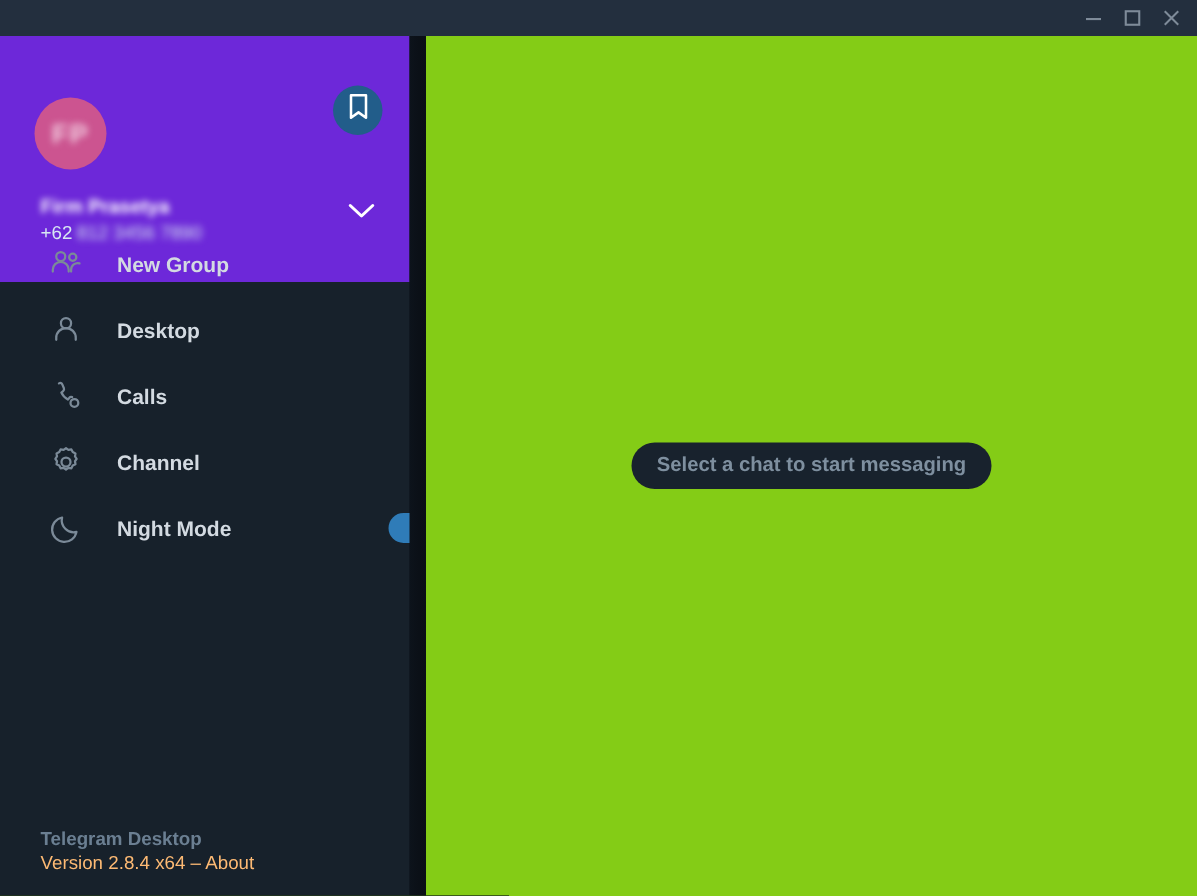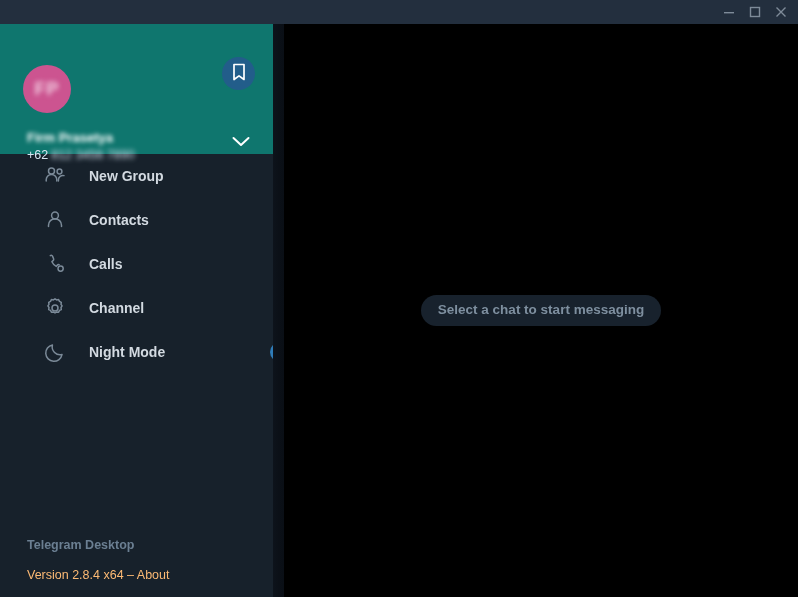--- a/index.html
+++ b/index.html
@@ -37,22 +37,22 @@
   }
   .sidebar-shadow {
     position: absolute; top: 24px; left: 273px;
     width: 11px; height: 573px;
     background: linear-gradient(to right, #0d131b 0%, #0b1017 55%, #0a0f16 100%);
   }
 
   
   .acct-header {
     position: relative;
-    width: 273px; height: 130px;
-    background: #0f766e;
+    width: 273px; height: 164px;
+    background: #6d28d9;
   }
   .avatar {
     position: absolute; left: 23px; top: 41px;
     width: 48px; height: 48px;
     border-radius: 50%;
     background: #cc5490;
     display: flex; align-items: center; justify-content: center;
   }
   .avatar-initials {
     font-size: 18px; font-weight: bold; color: #f2d0e2;
@@ -82,21 +82,21 @@
   }
   .phone-prefix { filter: none; }
   .phone-digits { filter: blur(2.4px); margin-left: 3px; user-select: none; }
   .chevron {
     position: absolute; right: 21px; top: 111px;
     width: 22px; height: 14px;
     display: flex; align-items: center; justify-content: center;
   }
 
   
-  .menu { position: absolute; top: 130px; left: 16px; width: 309px; }
+  .menu { position: absolute; top: 130px; left: 5px; width: 309px; }
   .menu-item {
     position: relative;
     height: 44px;
     display: flex; align-items: center;
   }
   .menu-icon {
     width: 28px; height: 28px;
     margin-left: 25px;
     display: flex; align-items: center; justify-content: center;
     flex: 0 0 auto;
@@ -119,29 +119,29 @@
     width: 18px; height: 18px;
     border-radius: 50%;
     background: #17212b;
     border: 2px solid #3d8fce;
   }
 
   
   .footer { position: absolute; left: 27px; bottom: 15px; }
   .footer-title {
     font-size: 12.5px; font-weight: bold; color: #6b7f92;
-    margin-bottom: 16px;
+    margin-bottom: 2px;
   }
   .footer-version { font-size: 12.5px; color: #fdba74; }
 
   
   .main {
     position: absolute; top: 24px; left: 284px;
     width: 514px; height: 573px;
-    background: #000000;
+    background: #84cc16;
     display: flex; align-items: center; justify-content: center;
   }
   .empty-pill {
     padding: 7px 17px 9px 17px;
     border-radius: 16px;
     background: #18222d;
     font-size: 13.5px; font-weight: bold;
     color: #7e8f9f;
     white-space: nowrap;
   }
@@ -221,21 +221,21 @@
       </div>
 
 
       <div class="menu-item">
         <span class="menu-icon">
           <svg width="24" height="24" viewBox="0 0 24 24" fill="none" stroke="#7b8a98" stroke-width="1.5" stroke-linecap="round" stroke-linejoin="round">
             <circle cx="12" cy="7.5" r="3.4"></circle>
             <path d="M5.5 18.5 v-1.3 a6.5 6.5 0 0 1 13 0 v1.3"></path>
           </svg>
         </span>
-        <span class="menu-label">Contacts</span>
+        <span class="menu-label">Desktop</span>
       </div>
 
       <div class="menu-item">
         <span class="menu-icon">
           <svg width="24" height="24" viewBox="0 0 24 24" fill="none" stroke="#7b8a98" stroke-width="1.5" stroke-linecap="round" stroke-linejoin="round">
             <path d="M7.3 3.6 c1 -0.6 1.9 -0.2 2.3 0.8 l1 2.4 c0.3 0.8 0.1 1.4 -0.5 1.9 l-1.2 1 c0.9 2 2.4 3.6 4.4 4.7 l0.9 -1.2 c0.5 -0.6 1.1 -0.8 1.9 -0.5"></path>
             <circle cx="17.6" cy="16.6" r="2.6"></circle>
           </svg>
         </span>
         <span class="menu-label">Calls</span>

